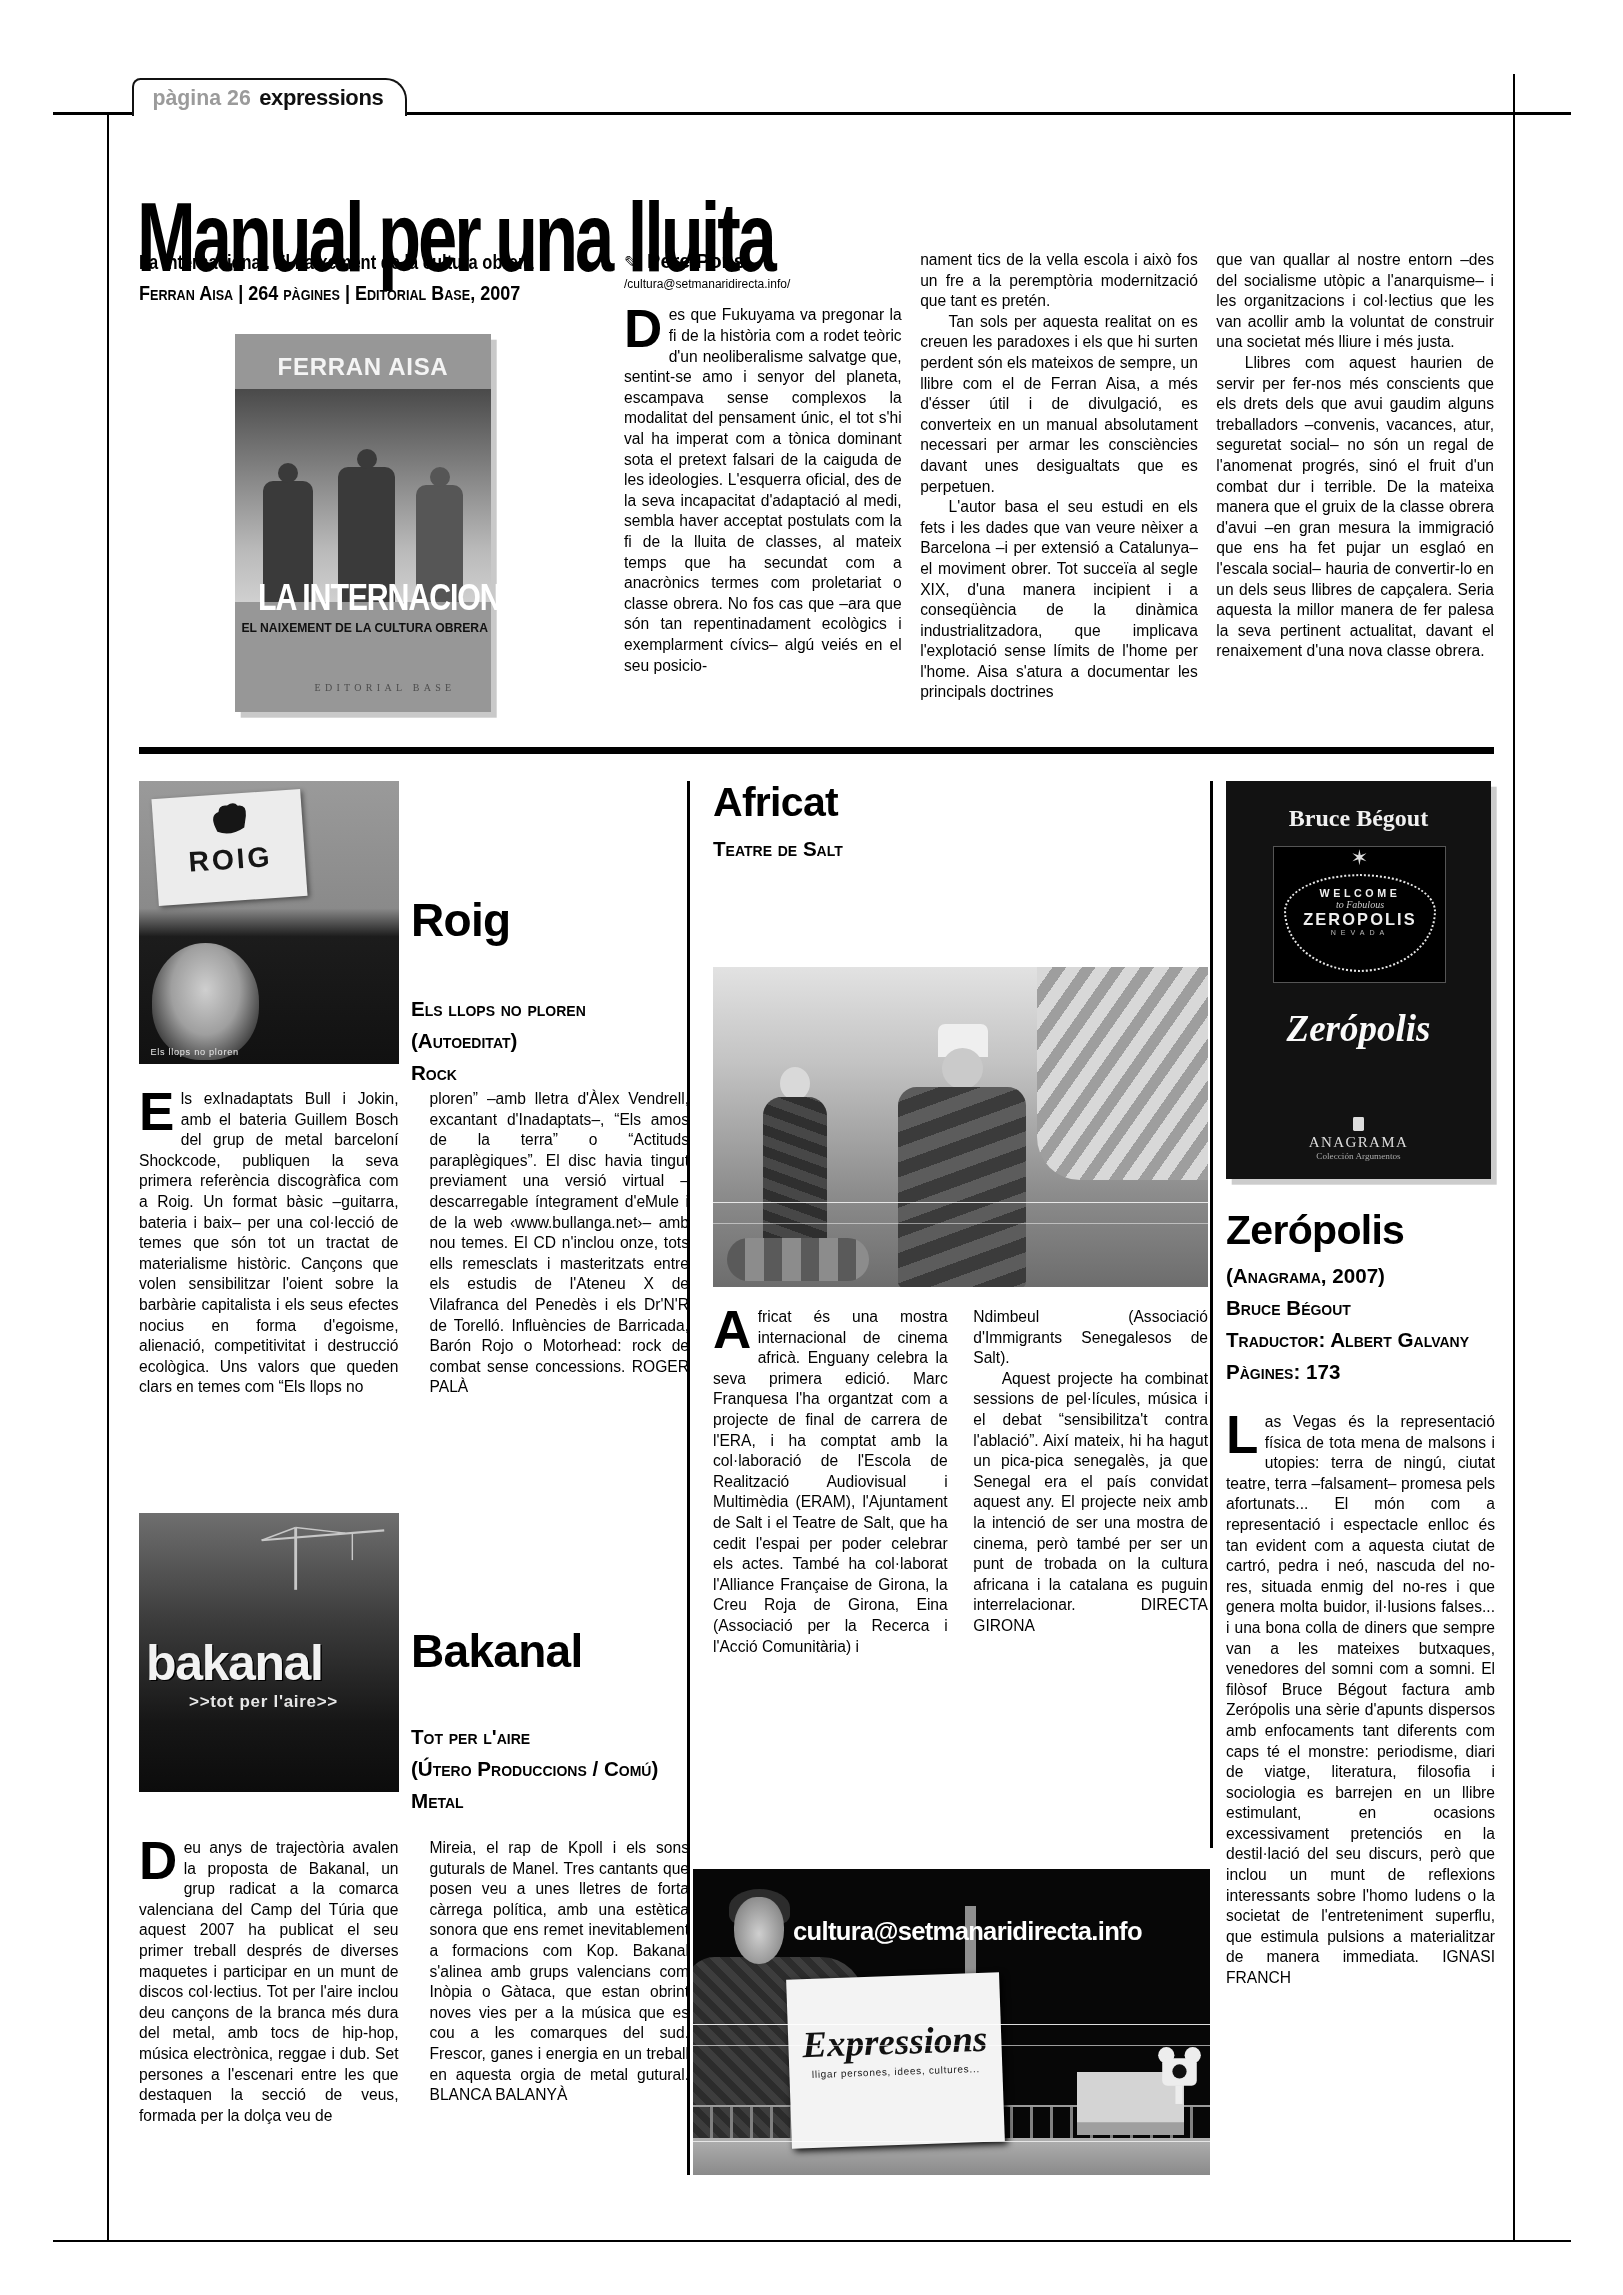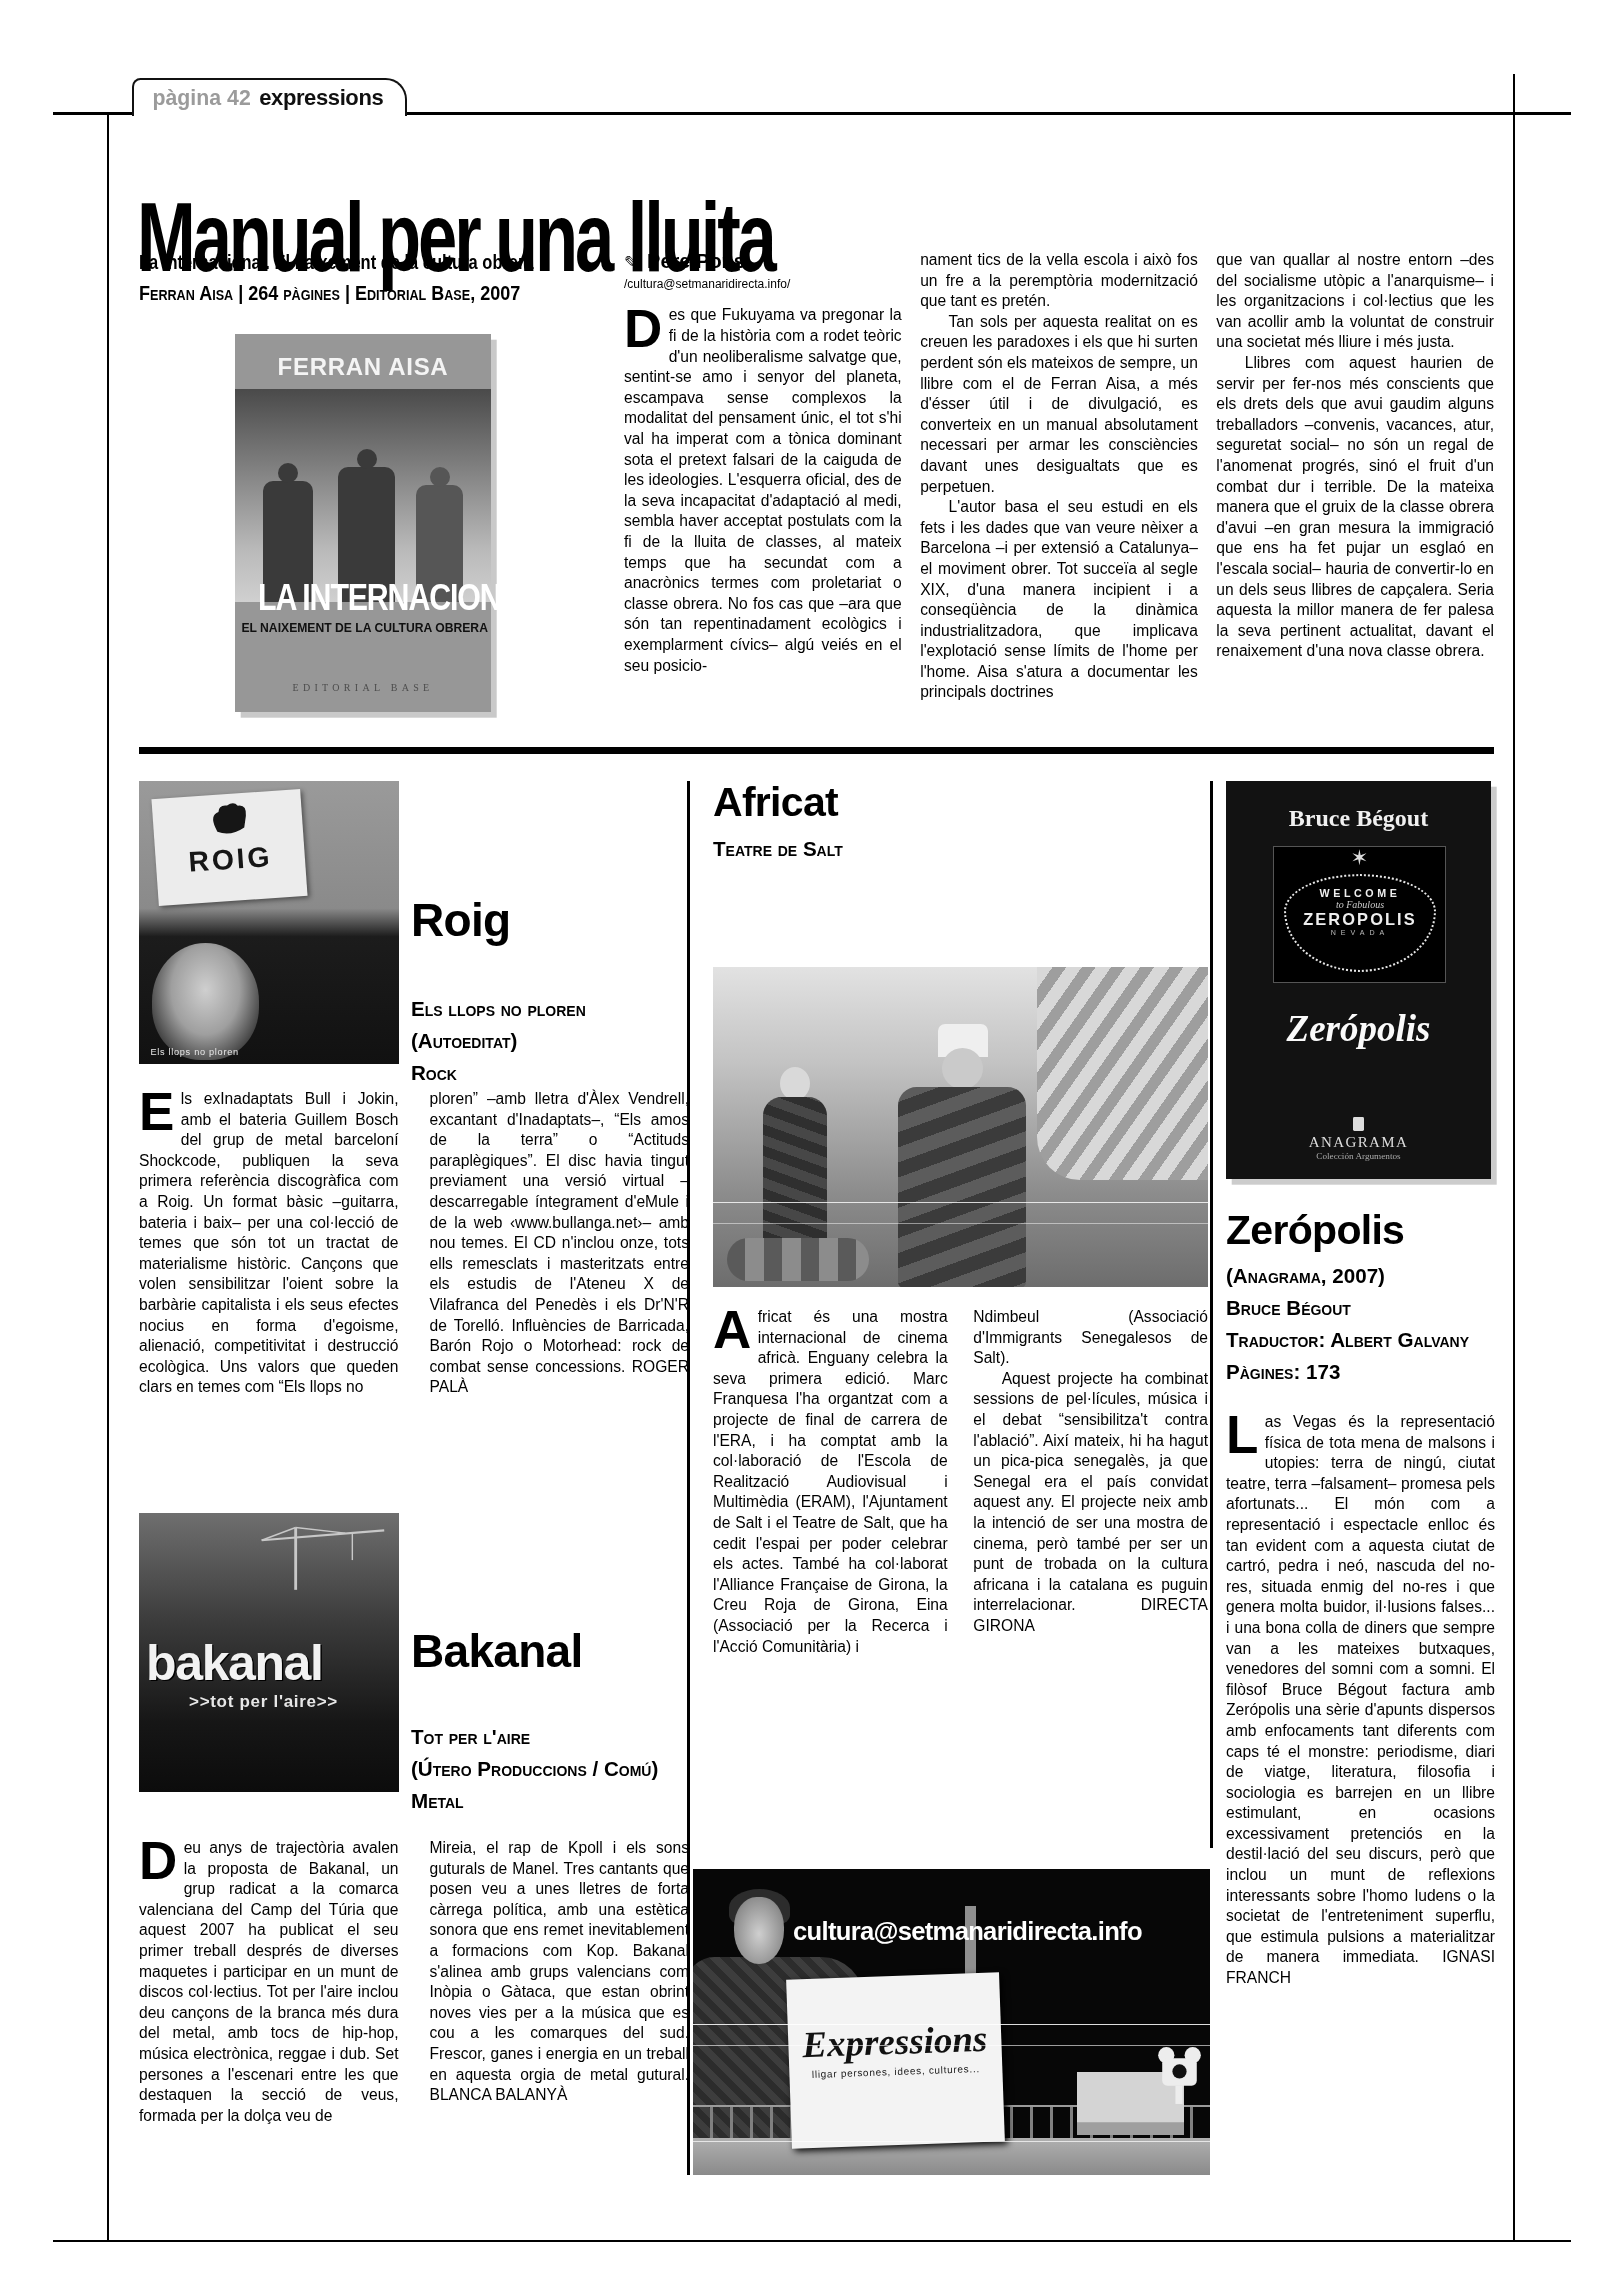--- a/index.html
+++ b/index.html
@@ -50,21 +50,21 @@
              font-weight:bold;font-size:24px;letter-spacing:0.7px;}
   .li-photo{position:absolute;left:0;top:55px;width:100%;height:213px;
             background:linear-gradient(180deg,#4a4a4a 0%,#7d7d7d 35%,#b9b9b9 75%,#d0d0d0 100%);overflow:hidden;}
   .li-fig{position:absolute;bottom:0;background:#3a3a3a;border-radius:10px 10px 0 0;}
   .li-head{position:absolute;top:-18.5px;left:50%;margin-left:-10px;width:20px;height:20px;border-radius:50%;background:#3a3a3a;}
   .li-title{position:absolute;left:0;top:243px;width:100%;text-align:center;color:#fff;
             font-weight:bold;font-size:37px;letter-spacing:-1.4px;transform:scaleX(.82);transform-origin:center;white-space:nowrap;}
   .li-sub{position:absolute;left:0;top:286px;width:100%;text-align:center;color:#101010;
           font-weight:bold;font-size:12.8px;letter-spacing:0;white-space:nowrap;transform:scaleX(.95);}
   .li-pub{position:absolute;left:0;top:348px;width:100%;text-align:center;color:#4d4d4d;
-          font-family:"Liberation Serif",serif;font-size:10px;letter-spacing:4.3px;}
+          font-family:"Liberation Serif",serif;font-size:10px;letter-spacing:4.3px;padding-left:22px;}
 
   
   .roig-cover{position:absolute;left:139px;top:781px;width:260px;height:283px;
               background:linear-gradient(180deg,#9a9a9a 0%,#8a8a8a 45%,#1c1c1c 55%,#111 100%);overflow:hidden;}
   .roig-card{position:absolute;left:15.6px;top:12.8px;width:149px;height:107px;background:#ececec;
              transform:rotate(-4deg);box-shadow:2.1px 2.1px 5.7px #0007;text-align:center;}
   .roig-logo{font-weight:bold;font-size:28.4px;letter-spacing:2.8px;color:#161616;margin-top:1.4px;}
   .roig-face{position:absolute;left:12.8px;bottom:4.3px;width:107px;height:117px;border-radius:50% 50% 45% 45%;
              background:radial-gradient(ellipse at 50% 40%,#cfcfcf 0%,#9f9f9f 45%,#2a2a2a 85%);}
   .roig-cap{position:absolute;left:11.4px;bottom:7.1px;color:#e8e8e8;font-size:9.2px;letter-spacing:0.7px;}
@@ -139,21 +139,21 @@
 <body>
 
 <div class="page">
 
   <div class="rule" style="left:53px;top:112px;width:1518px;height:2.8px;"></div>
   <div class="rule" style="left:107px;top:112px;width:2.1px;height:2130px;"></div>
   <div class="rule" style="left:1513px;top:74px;width:2.1px;height:2168px;"></div>
   <div class="rule" style="left:53px;top:2240px;width:1518px;height:2.1px;"></div>
 
   <div class="page-tab">
-    <span class="tab-page">pàgina 42</span>
+    <span class="tab-page">pàgina 26</span>
     <span class="tab-section">expressions</span>
   </div>
 
   <h1 class="headline">Manual per una lluita</h1>
   <div class="lead-title">La Internacional. El naixement de la cultura obrera</div>
   <div class="lead-meta">Ferran Aisa | 264 pàgines | Editorial Base, 2007</div>
 
   <div class="li-cover">
     <div class="li-author">FERRAN AISA</div>
     <div class="li-photo">

